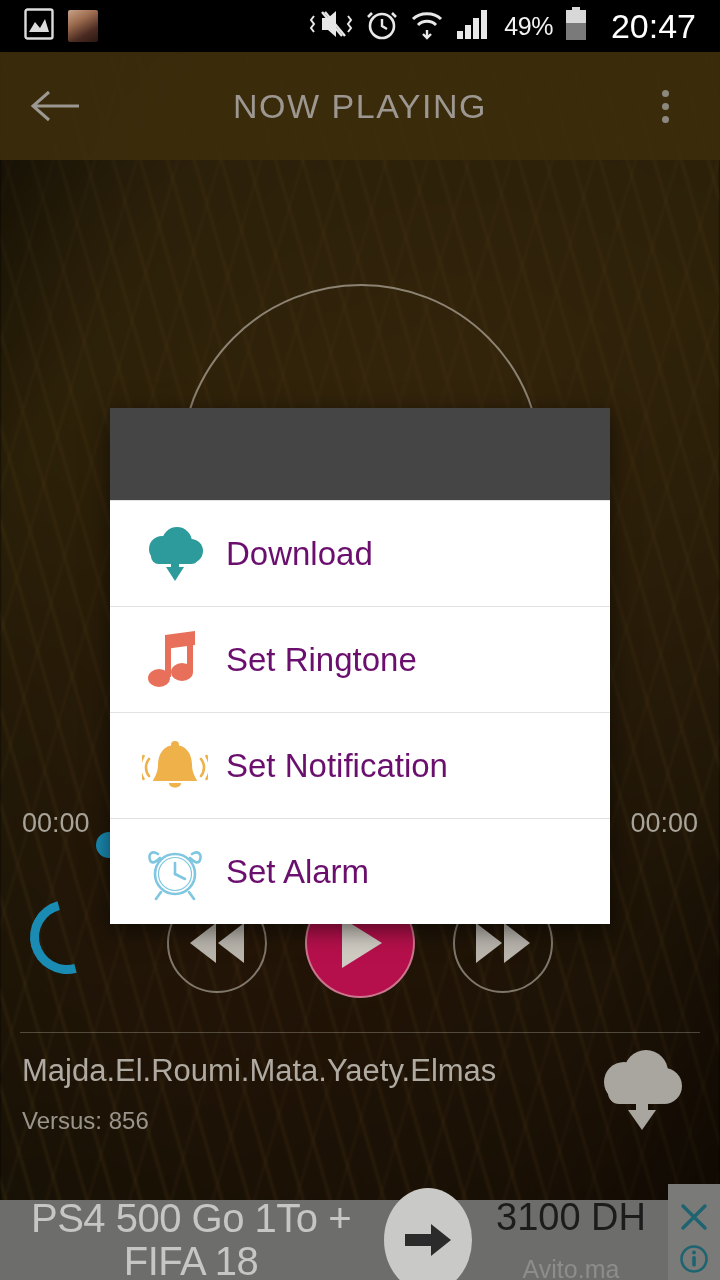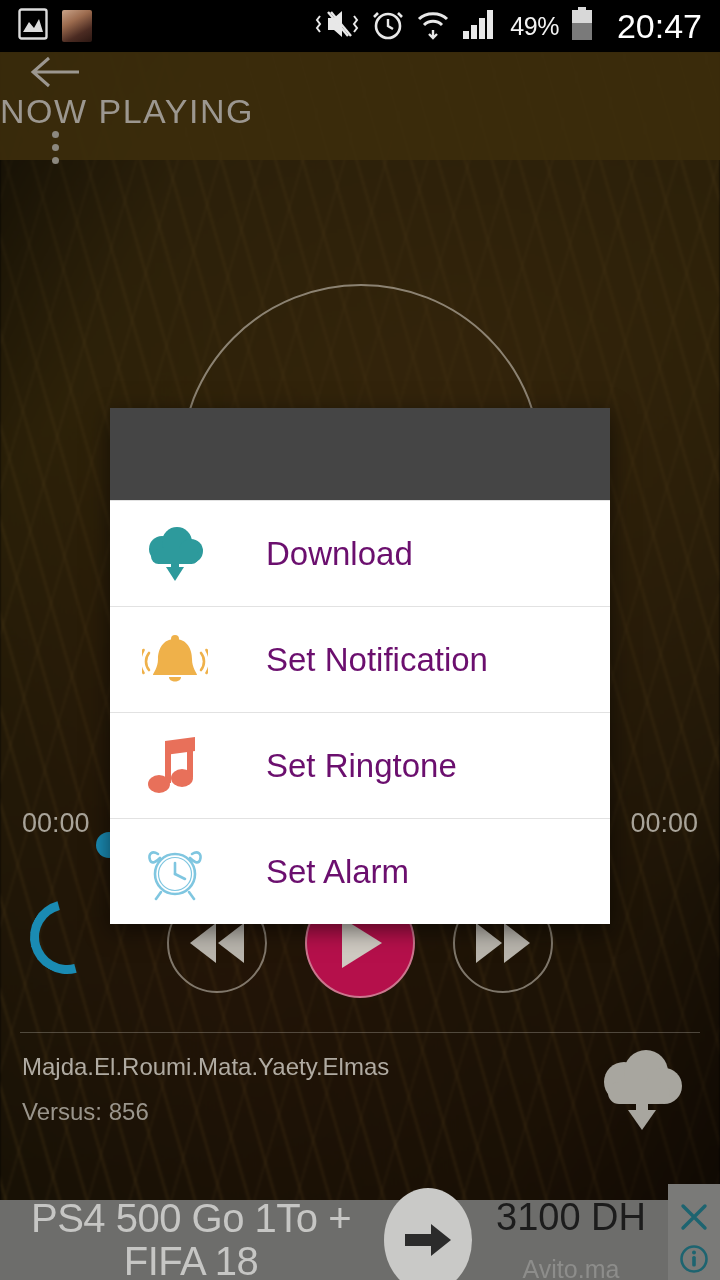--- a/index.html
+++ b/index.html
@@ -31,38 +31,38 @@
     background:
       radial-gradient(ellipse at 30% 68%, rgba(110,45,20,0.30) 0%, rgba(0,0,0,0) 45%),
       radial-gradient(ellipse at 80% 85%, rgba(90,40,15,0.25) 0%, rgba(0,0,0,0) 50%);
   }
   
   .scrim { position: absolute; inset: 0; background: rgba(0,0,0,0.50); }
 
   
   .statusbar {
     position: absolute; left: 0; top: 0; width: 720px; height: 52px;
-    background: #000; display: flex; align-items: center; padding: 0 18px;
+    background: #000; display: flex; align-items: center; padding: 0 24px;
     z-index: 60;
   }
   .sb-left { display: flex; align-items: center; gap: 14px; }
   .sb-right { margin-left: auto; display: flex; align-items: center; gap: 12px; }
   .sb-icon { display: block; }
   .sb-thumb {
     width: 30px; height: 32px; border-radius: 2px;
     background: linear-gradient(150deg,#c9a389 0%, #9c6b4e 35%, #4b2b22 70%, #2b1712 100%);
   }
   .sb-pct { color: #f2f2f2; font-size: 25px; letter-spacing: -0.5px; }
   .sb-clock { color: #ffffff; font-size: 34px; letter-spacing: 0px; margin-left: 12px; }
 
   
   .appbar {
     position: absolute; left: 0; top: 52px; width: 720px; height: 108px;
     background: rgba(60,44,12,0.92);
-    display: flex; align-items: flex-start; z-index: 20; flex-direction: column;
+    display: flex; align-items: center; z-index: 20;
   }
   .appbar-back { width: 110px; display: flex; justify-content: center; align-items: center; }
   .appbar-title {
     flex: 1; text-align: center; color: #9c9790; font-size: 34px;
     letter-spacing: 1.5px; font-weight: 400;
   }
   .appbar-more { width: 110px; display: flex; justify-content: center; align-items: center; }
   .dot { width: 7px; height: 7px; border-radius: 50%; background: #8c887f; display: block; }
   .dots { display: flex; flex-direction: column; gap: 6px; }
 
@@ -97,38 +97,37 @@
     width: 110px; height: 110px; border-radius: 50%;
     background: #b5104b; border: 2px solid rgba(225,220,210,0.5);
     display: flex; align-items: center; justify-content: center;
   }
 
   .divider-line {
     position: absolute; left: 20px; top: 1032px; width: 680px; height: 1px;
     background: rgba(180,175,165,0.35); z-index: 7;
   }
   .track-info { position: absolute; left: 22px; top: 1052px; width: 560px; z-index: 7; }
-  .track-title { color: #b0aba2; font-size: 24px; line-height: 1.25; }
+  .track-title { color: #b0aba2; font-size: 31px; line-height: 1.25; }
   .track-sub   { color: #9a958c; font-size: 24px; margin-top: 16px; }
   .track-dl {
     position: absolute; right: 34px; top: 1048px; z-index: 7;
   }
 
   
   .dialog {
     position: absolute; left: 110px; top: 408px; width: 500px;
     background: #ffffff; z-index: 40;
     box-shadow: 0 6px 22px rgba(0,0,0,0.55);
   }
   .dialog-header { height: 92px; background: #454545; }
   .dialog-item {
     height: 106px; display: flex; align-items: center;
     border-top: 1px solid #e2e2e2; padding-left: 26px;
     background: #fff;
-    gap: 40px;
   }
   .dialog-item:first-of-type { border-top: none; }
   .item-icon { width: 78px; display: flex; align-items: center; justify-content: center; }
   .item-label { color: #6b0f6e; font-size: 33px; margin-left: 12px; }
 
   
   .ad {
     position: absolute; left: 0; bottom: 0; width: 720px; height: 80px;
     background: #6d6d6b; display: flex; align-items: center; z-index: 50;
   }
@@ -237,50 +236,50 @@
             <rect x="27" y="30" width="8" height="16"></rect>
             <polygon points="22,42 40,42 31,56"></polygon>
           </g>
         </svg>
       </span>
       <span class="item-label">Download</span>
     </div>
 
     <div class="dialog-item">
       <span class="item-icon">
-        <svg width="66" height="58" viewBox="0 0 66 58">
-          <g fill="#efb14a">
-            <circle cx="33" cy="8" r="4"></circle>
-            <path d="M33 8 C21 8 16 18 16 28 C16 37 11 42 11 44 L55 44 C55 42 50 37 50 28 C50 18 45 8 33 8 Z"></path>
-            <path d="M27 46 C27 52 39 52 39 46 Z"></path>
-          </g>
-          <g stroke="#efb14a" stroke-width="2.6" fill="none" stroke-linecap="round">
-            <path d="M7 22 C3 27 3 34 7 39"></path>
-            <path d="M1.5 19 C-3 27 -3 35 1.5 42"></path>
-            <path d="M59 22 C63 27 63 34 59 39"></path>
-            <path d="M64.5 19 C69 27 69 35 64.5 42"></path>
-          </g>
-        </svg>
-      </span>
-      <span class="item-label">Set Notification</span>
-    </div>
-
-    <div class="dialog-item">
-      <span class="item-icon">
         <svg width="56" height="58" viewBox="0 0 56 58">
           <g fill="#e8705a">
             <rect x="18" y="6" width="6" height="40"></rect>
             <rect x="40" y="2" width="6" height="38"></rect>
             <polygon points="18,4 48,0 48,14 18,18"></polygon>
             <ellipse cx="12" cy="47" rx="11" ry="9"></ellipse>
             <ellipse cx="35" cy="41" rx="11" ry="9"></ellipse>
           </g>
         </svg>
       </span>
       <span class="item-label">Set Ringtone</span>
+    </div>
+
+    <div class="dialog-item">
+      <span class="item-icon">
+        <svg width="66" height="58" viewBox="0 0 66 58">
+          <g fill="#efb14a">
+            <circle cx="33" cy="8" r="4"></circle>
+            <path d="M33 8 C21 8 16 18 16 28 C16 37 11 42 11 44 L55 44 C55 42 50 37 50 28 C50 18 45 8 33 8 Z"></path>
+            <path d="M27 46 C27 52 39 52 39 46 Z"></path>
+          </g>
+          <g stroke="#efb14a" stroke-width="2.6" fill="none" stroke-linecap="round">
+            <path d="M7 22 C3 27 3 34 7 39"></path>
+            <path d="M1.5 19 C-3 27 -3 35 1.5 42"></path>
+            <path d="M59 22 C63 27 63 34 59 39"></path>
+            <path d="M64.5 19 C69 27 69 35 64.5 42"></path>
+          </g>
+        </svg>
+      </span>
+      <span class="item-label">Set Notification</span>
     </div>
 
     <div class="dialog-item">
       <span class="item-icon">
         <svg width="62" height="62" viewBox="0 0 62 62">
           <g stroke="#7fc6e0" stroke-width="2.6" fill="none" stroke-linecap="round">
             <circle cx="31" cy="33" r="20"></circle>
             <circle cx="31" cy="33" r="16.5" stroke-width="1.2"></circle>
             <path d="M14 13 C8 9 4 13 6 19 C8 24 13 20 16 17"></path>
             <path d="M48 13 C54 9 58 13 56 19 C54 24 49 20 46 17"></path>

